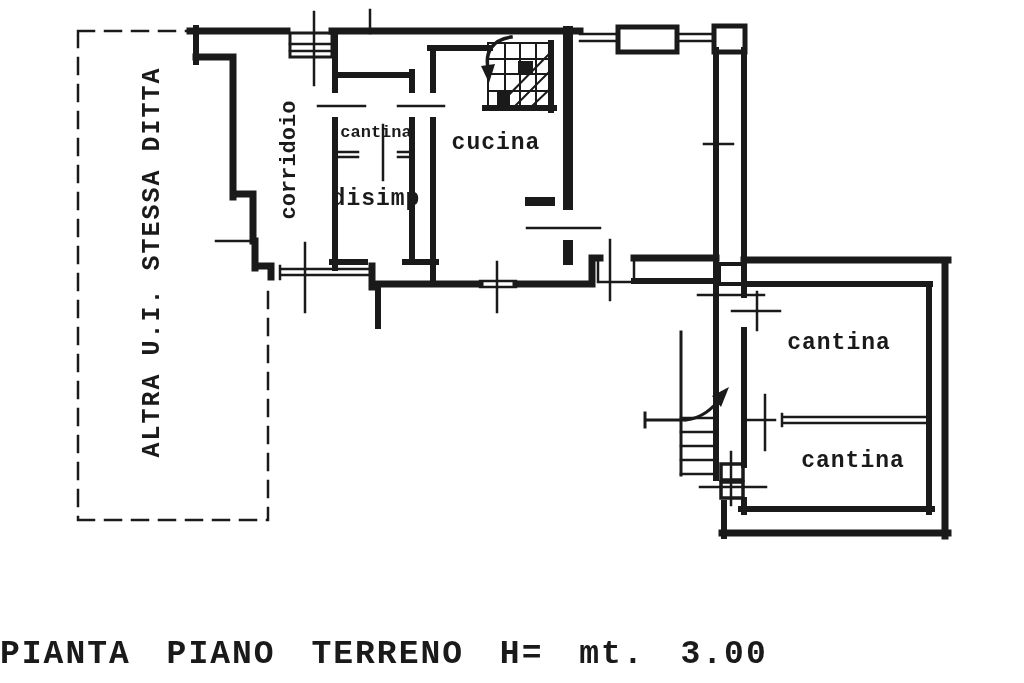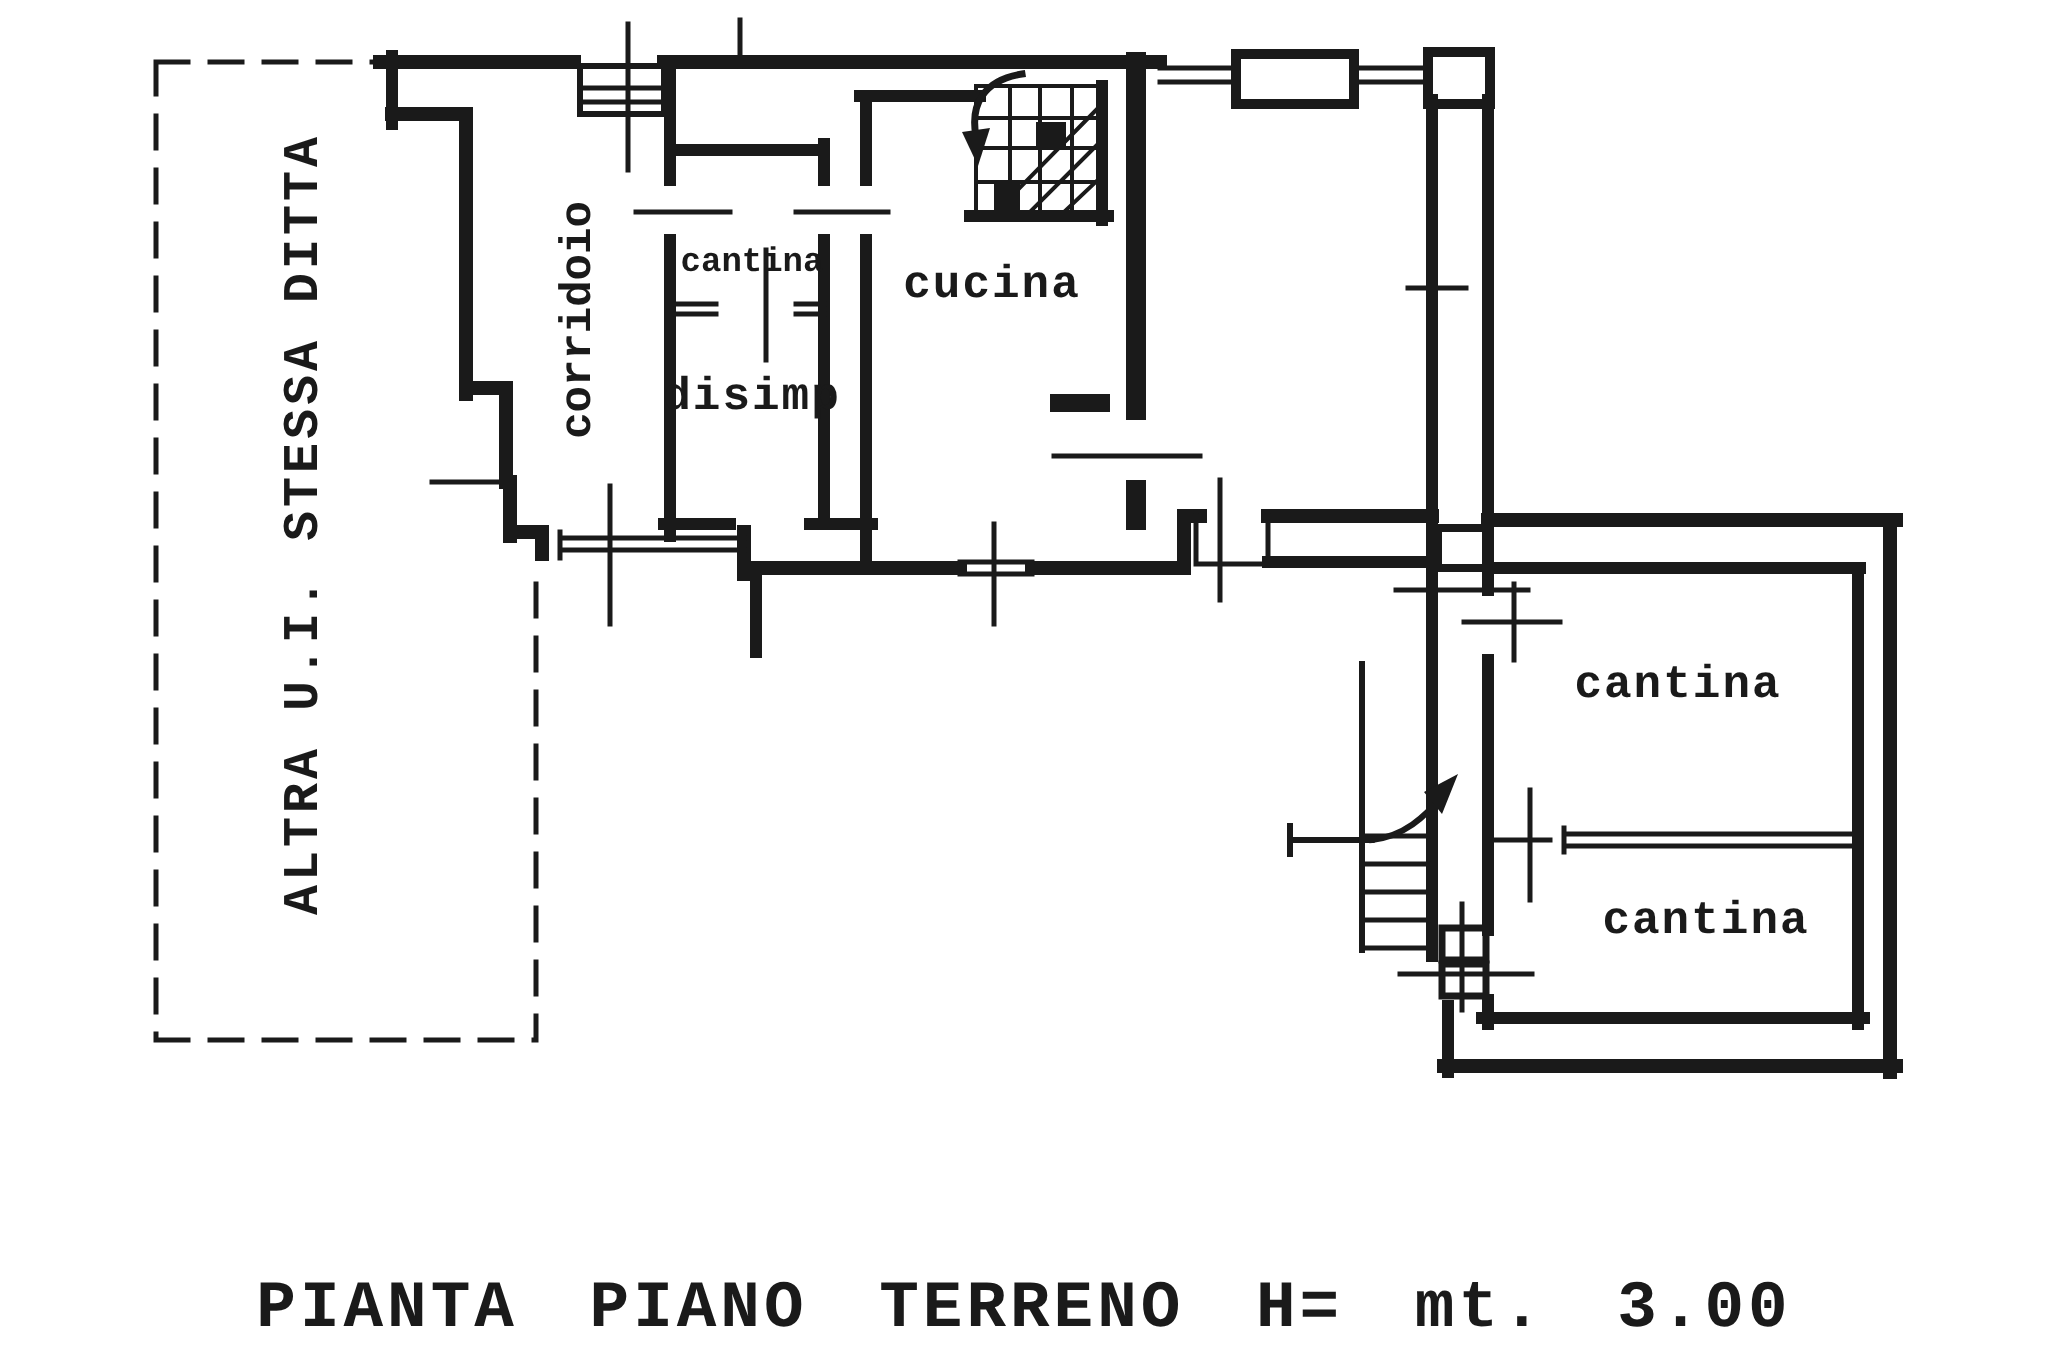--- a/index.html
+++ b/index.html
@@ -17,21 +17,21 @@
   }
   .room-label.vert { transform:translate(-50%,-50%) rotate(-90deg); }
   .lbl-altra     { left:152px; top:262px; font-size:25px; letter-spacing:2px; }
   .lbl-corridoio { left:290px; top:160px; font-size:22px; }
   .lbl-disimp    { left:376px; top:132px; font-size:17px; }
   .lbl-bagno     { left:376px; top:199px; font-size:23px; letter-spacing:1px; }
   .lbl-cucina    { left:496px; top:143px; font-size:23px; letter-spacing:1px; }
   .lbl-cantina-u { left:839px; top:343px; font-size:23px; letter-spacing:1px; }
   .lbl-cantina-l { left:853px; top:461px; font-size:23px; letter-spacing:1px; }
   .caption {
-    position:absolute; left:0; right:0; top:636px; text-align:center;
+    position:absolute; left:0; right:0; top:636px; text-align:left;
     font-weight:700; font-size:33px; letter-spacing:2px; word-spacing:14px;
     color:var(--ink);
   }
 </style>
 </head>
 <body>
 
 <div class="canvas">
 
   <svg width="1024" height="683" viewBox="0 0 1024 683" fill="none" stroke="currentColor" stroke-linecap="square">

